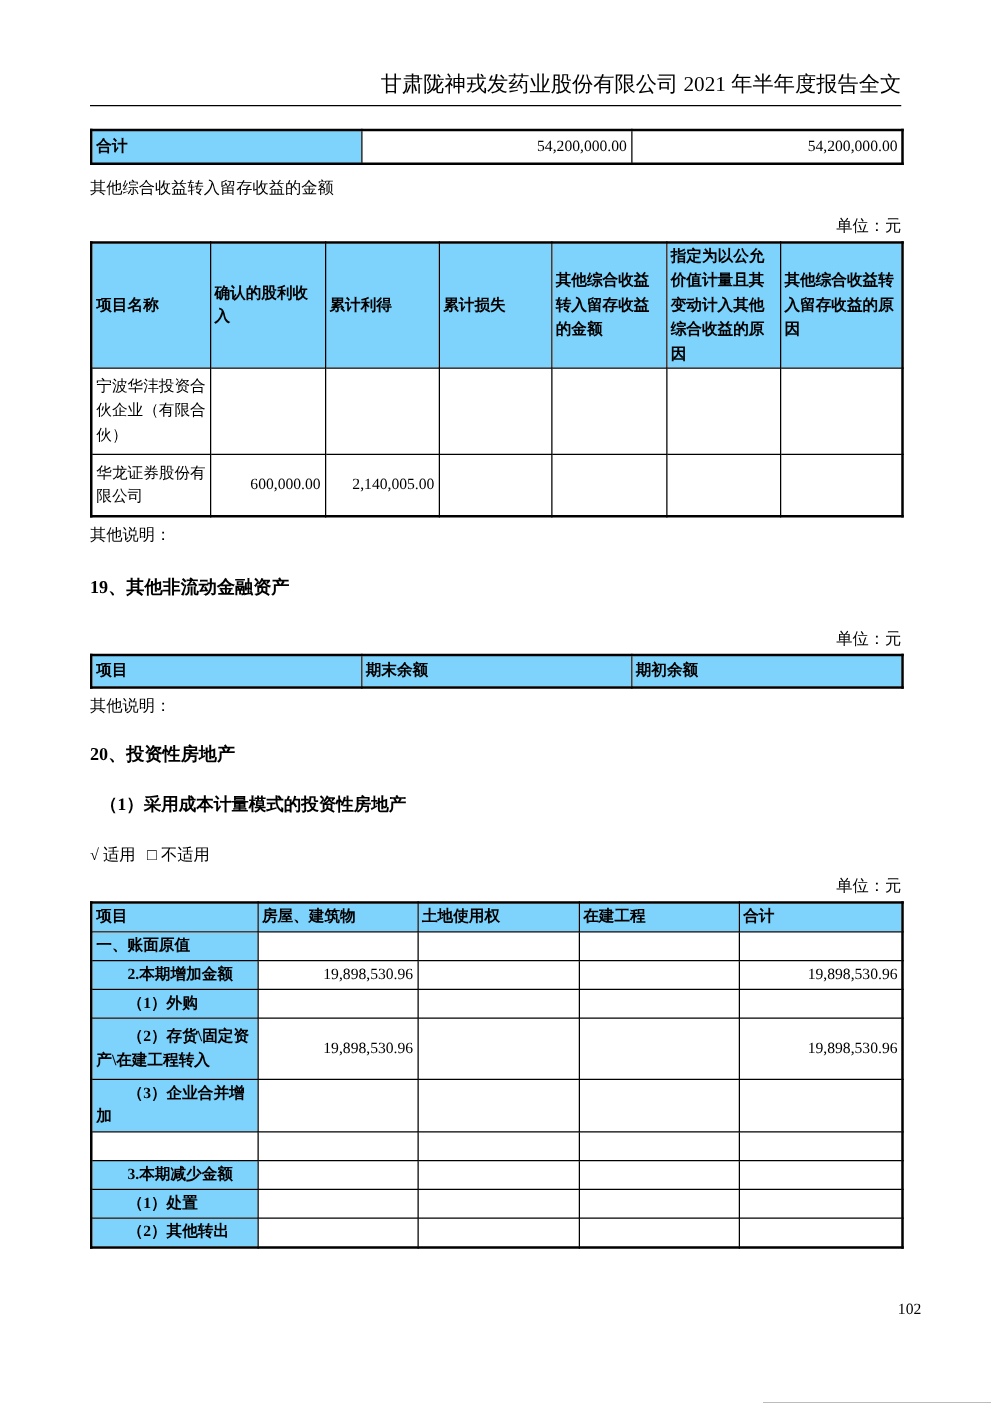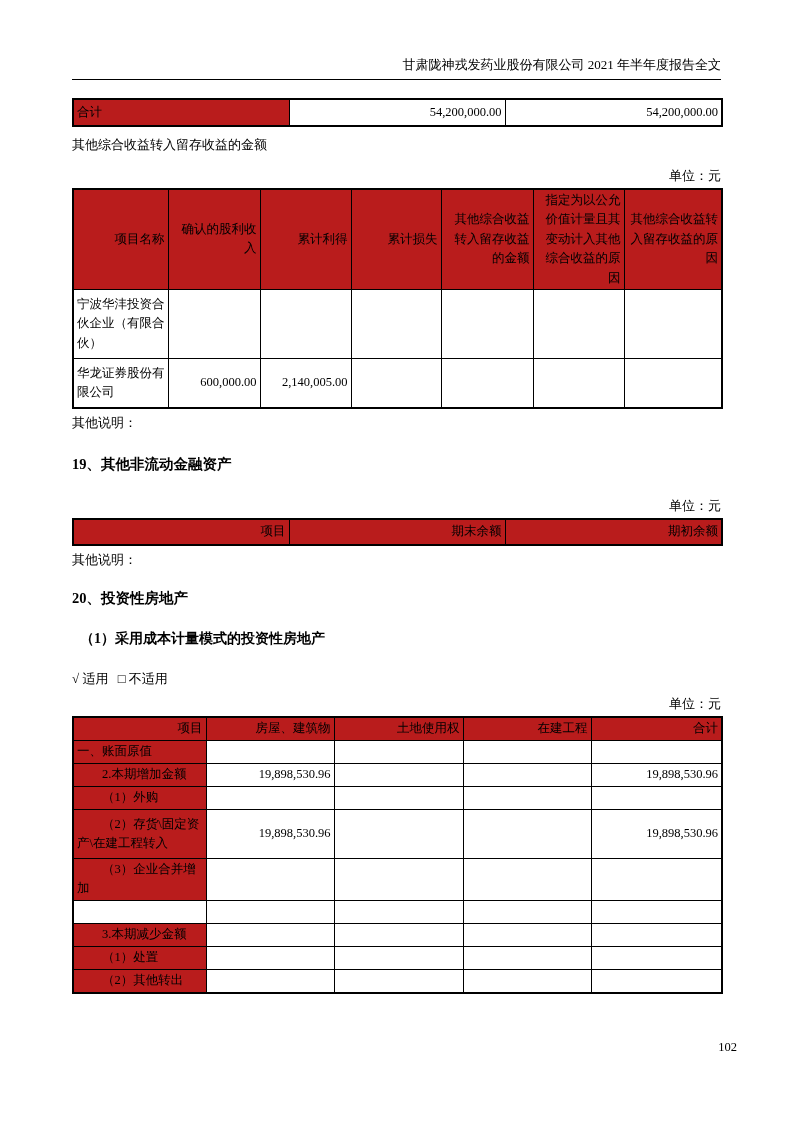--- a/index.html
+++ b/index.html
@@ -4,30 +4,30 @@
 <style>
   html,body { margin:0; padding:0; background:#888; }
   .page {
     width:793px; height:1122px; margin:0 auto; background:#ffffff;
     box-sizing:border-box; padding:0 72px; position:relative;
     font-family:"Liberation Serif","DejaVu Serif",serif; color:#000000;
     overflow:hidden;
   }
   .doc-header {
     padding-top:56px; padding-bottom:5px; text-align:right;
-    font-size:13px; border-bottom:1.5px solid #000;
+    font-size:17px; border-bottom:1.5px solid #000;
   }
   table { border-collapse:collapse; table-layout:fixed; width:649px; border:2px solid #000; }
   td {
     border:1px solid #000; padding:1px 3px; font-size:12.5px; line-height:1.55;
     word-break:break-all; vertical-align:middle; overflow:hidden;
   }
-  .gray { background:#b91c1c; }
+  .gray { background:#7dd3fc;font-weight:bold; }
   .num { text-align:right; }
-  .ctr { text-align:right; }
+  .ctr { text-align:left; }
   .left { text-align:left; }
   .indent { text-indent:2em; }
   .t1 { margin-top:18px; }
   .t1 td { height:23px; }
   .para { font-size:13px; margin:9px 0 0 0; }
   .unit { font-size:13px; text-align:right; margin:13px 0 3px 0; }
   .t2 .hdr td { height:78px; }
   .t2 .r1 td { height:66px; }
   .t2 .r2 td { height:46px; }
   .notes { font-size:13px; margin:5px 0 0 0; }

